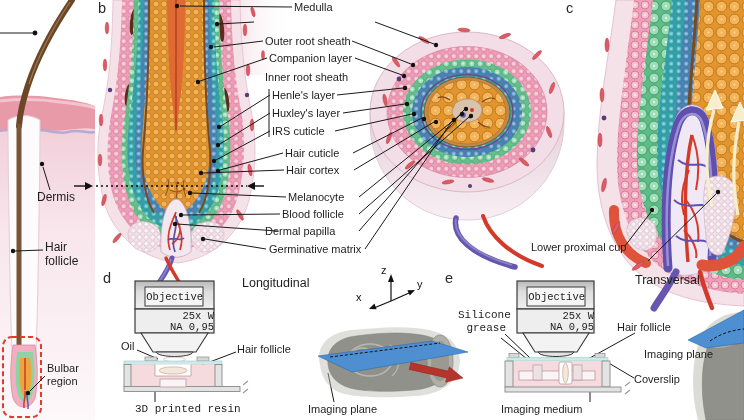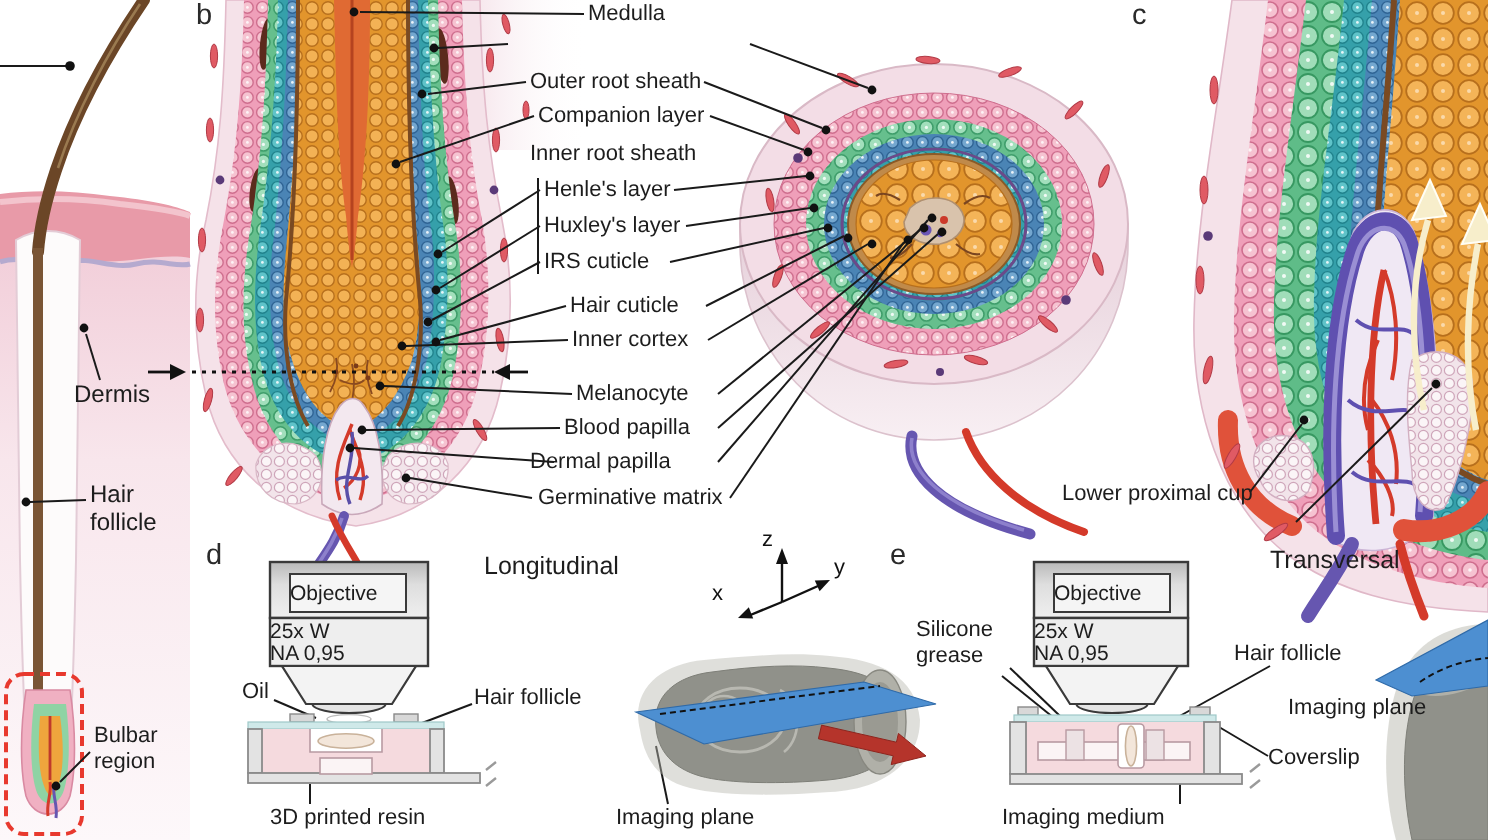--- a/index.html
+++ b/index.html
@@ -4,21 +4,21 @@
 <style>
   html,body{margin:0;padding:0;background:#fff;}
   #fig{position:relative;width:744px;height:420px;background:#fff;overflow:hidden;
        font-family:"Liberation Sans",sans-serif;}
   #art{position:absolute;left:0;top:0;}
   .lbl{position:absolute;font-size:11px;line-height:1.18;color:#1d1d1d;white-space:nowrap;}
   .wrap{white-space:normal;}
   .letter{font-size:14.5px;color:#2a2a2a;}
   .title{font-size:12.5px;}
   .small{font-size:10.5px;}
-  .c{text-align:left;}
+  .c{text-align:right;font-family:Liberation Mono, monospace;}
   .axis{font-size:11px;color:#111;}
 </style>
 </head>
 <body>
 
 <div id="fig">
 
 <svg id="art" width="744" height="420" viewBox="0 0 744 420">
 <defs>
   <pattern id="pRose" width="9" height="9" patternUnits="userSpaceOnUse">
@@ -423,23 +423,23 @@
 <div class="lbl wrap" style="left:47px;top:362px;width:52px;font-size:11px">Bulbar region</div>
 
 <div class="lbl" style="left:294px;top:1px">Medulla</div>
 <div class="lbl" style="left:265px;top:35px">Outer root sheath</div>
 <div class="lbl" style="left:269px;top:52px">Companion layer</div>
 <div class="lbl" style="left:265px;top:71px">Inner root sheath</div>
 <div class="lbl" style="left:272px;top:89px">Henle's layer</div>
 <div class="lbl" style="left:272px;top:107px">Huxley's layer</div>
 <div class="lbl" style="left:272px;top:125px">IRS cuticle</div>
 <div class="lbl" style="left:285px;top:147px">Hair cuticle</div>
-<div class="lbl" style="left:286px;top:164px">Inner cortex</div>
+<div class="lbl" style="left:286px;top:164px">Hair cortex</div>
 <div class="lbl" style="left:288px;top:191px">Melanocyte</div>
-<div class="lbl" style="left:282px;top:208px">Blood papilla</div>
+<div class="lbl" style="left:282px;top:208px">Blood follicle</div>
 <div class="lbl" style="left:265px;top:225px">Dermal papilla</div>
 <div class="lbl" style="left:269px;top:243px">Germinative matrix</div>
 
 <div class="lbl" style="left:531px;top:241px">Lower proximal cup</div>
 
 <div class="lbl small c" style="left:145px;top:291px;width:58px">Objective</div>
 <div class="lbl small c" style="left:135px;top:310px;width:79px">25x W</div>
 <div class="lbl small c" style="left:135px;top:321px;width:79px">NA 0,95</div>
 <div class="lbl" style="left:121px;top:340px">Oil</div>
 <div class="lbl" style="left:237px;top:343px">Hair follicle</div>

